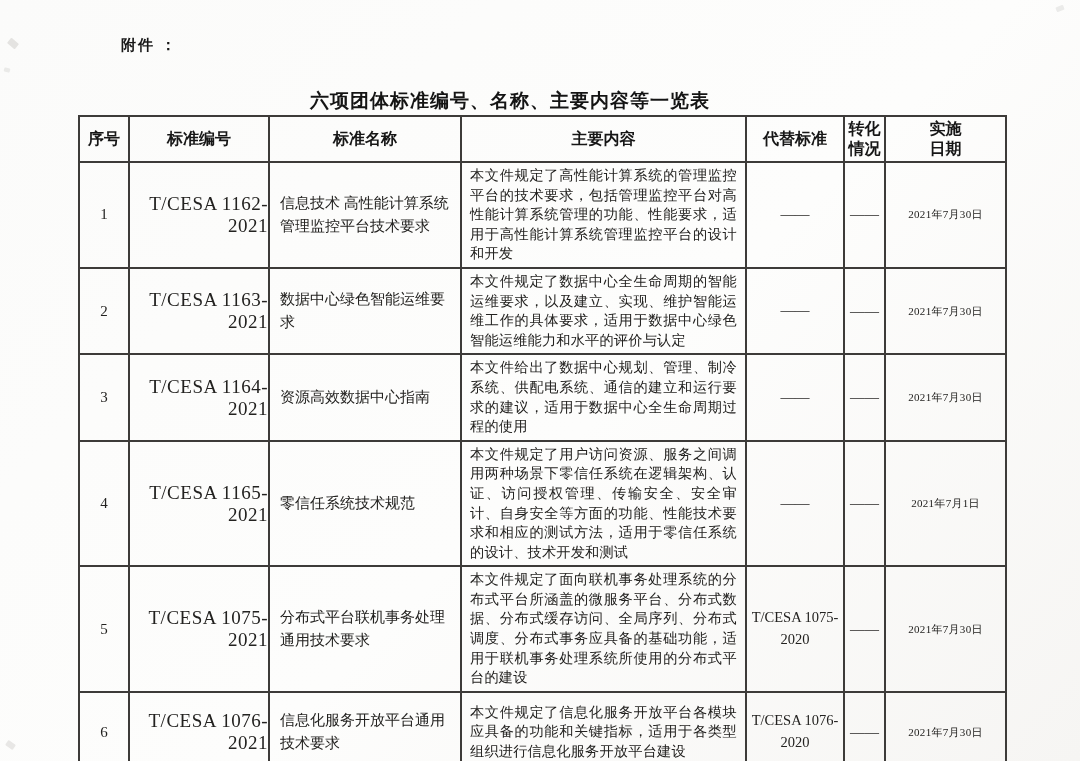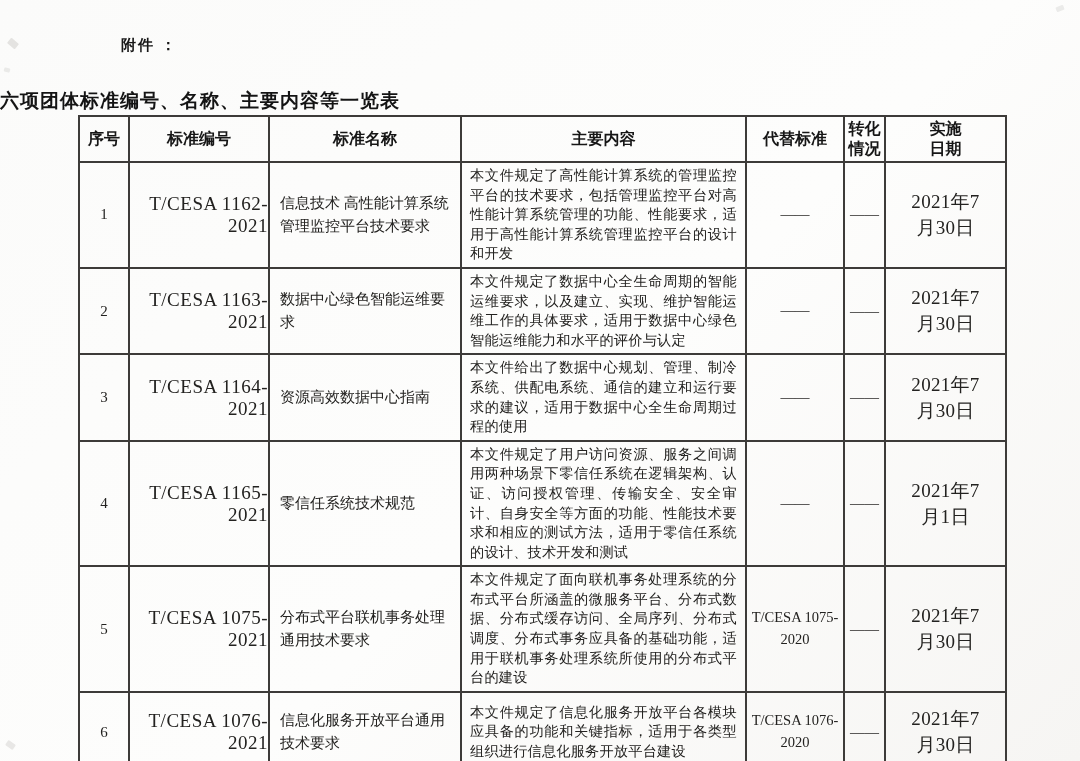--- a/index.html
+++ b/index.html
@@ -28,20 +28,21 @@
     left: 85px; top: 36px;
     font-size: 15px;
     font-weight: bold;
     letter-spacing: 2px;
     color: #171717;
     margin-left: 36px;
   }
   .doc-title {
     position: absolute;
     left: 0; right: 60px; top: 88px;
+    text-align: center;
     font-size: 19px;
     font-weight: bold;
     letter-spacing: 1px;
     color: #141414;
   }
 
   table.standards {
     position: absolute;
     left: 78px; top: 115px;
     width: 927px;
@@ -70,21 +71,21 @@
   td.c-name { text-align: left; font-size: 15px; padding: 16px 10px; line-height: 1.55; }
   td.c-content {
     text-align: justify;
     font-size: 14.2px;
     padding: 3px 8px;
     line-height: 1.38;
     letter-spacing: .2px;
   }
   td.c-replaces { text-align: center; font-size: 14.5px; line-height: 1.5; padding: 0 4px; }
   td.c-conv     { text-align: center; font-size: 14.5px; padding: 0 2px; }
-  td.c-date     { text-align: center; font-size: 19px; letter-spacing: .3px; padding: 0 18px; }
+  td.c-date     { text-align: center; font-size: 11px; letter-spacing: .3px; padding: 0 18px; }
 
   tbody tr:nth-child(1) td { height: 100px; }
   tbody tr:nth-child(2) td { height: 86px; border-radius: 11px;  }
   tbody tr:nth-child(3) td { height: 80px; margin-top: 24px;  }
   tbody tr:nth-child(4) td { height: 106px; }
   tbody tr:nth-child(5) td { height: 120px; font-family: Liberation Serif, serif; }
   tbody tr:nth-child(6) td { height: 70px;  }
 </style>
 </head>
 <body>

